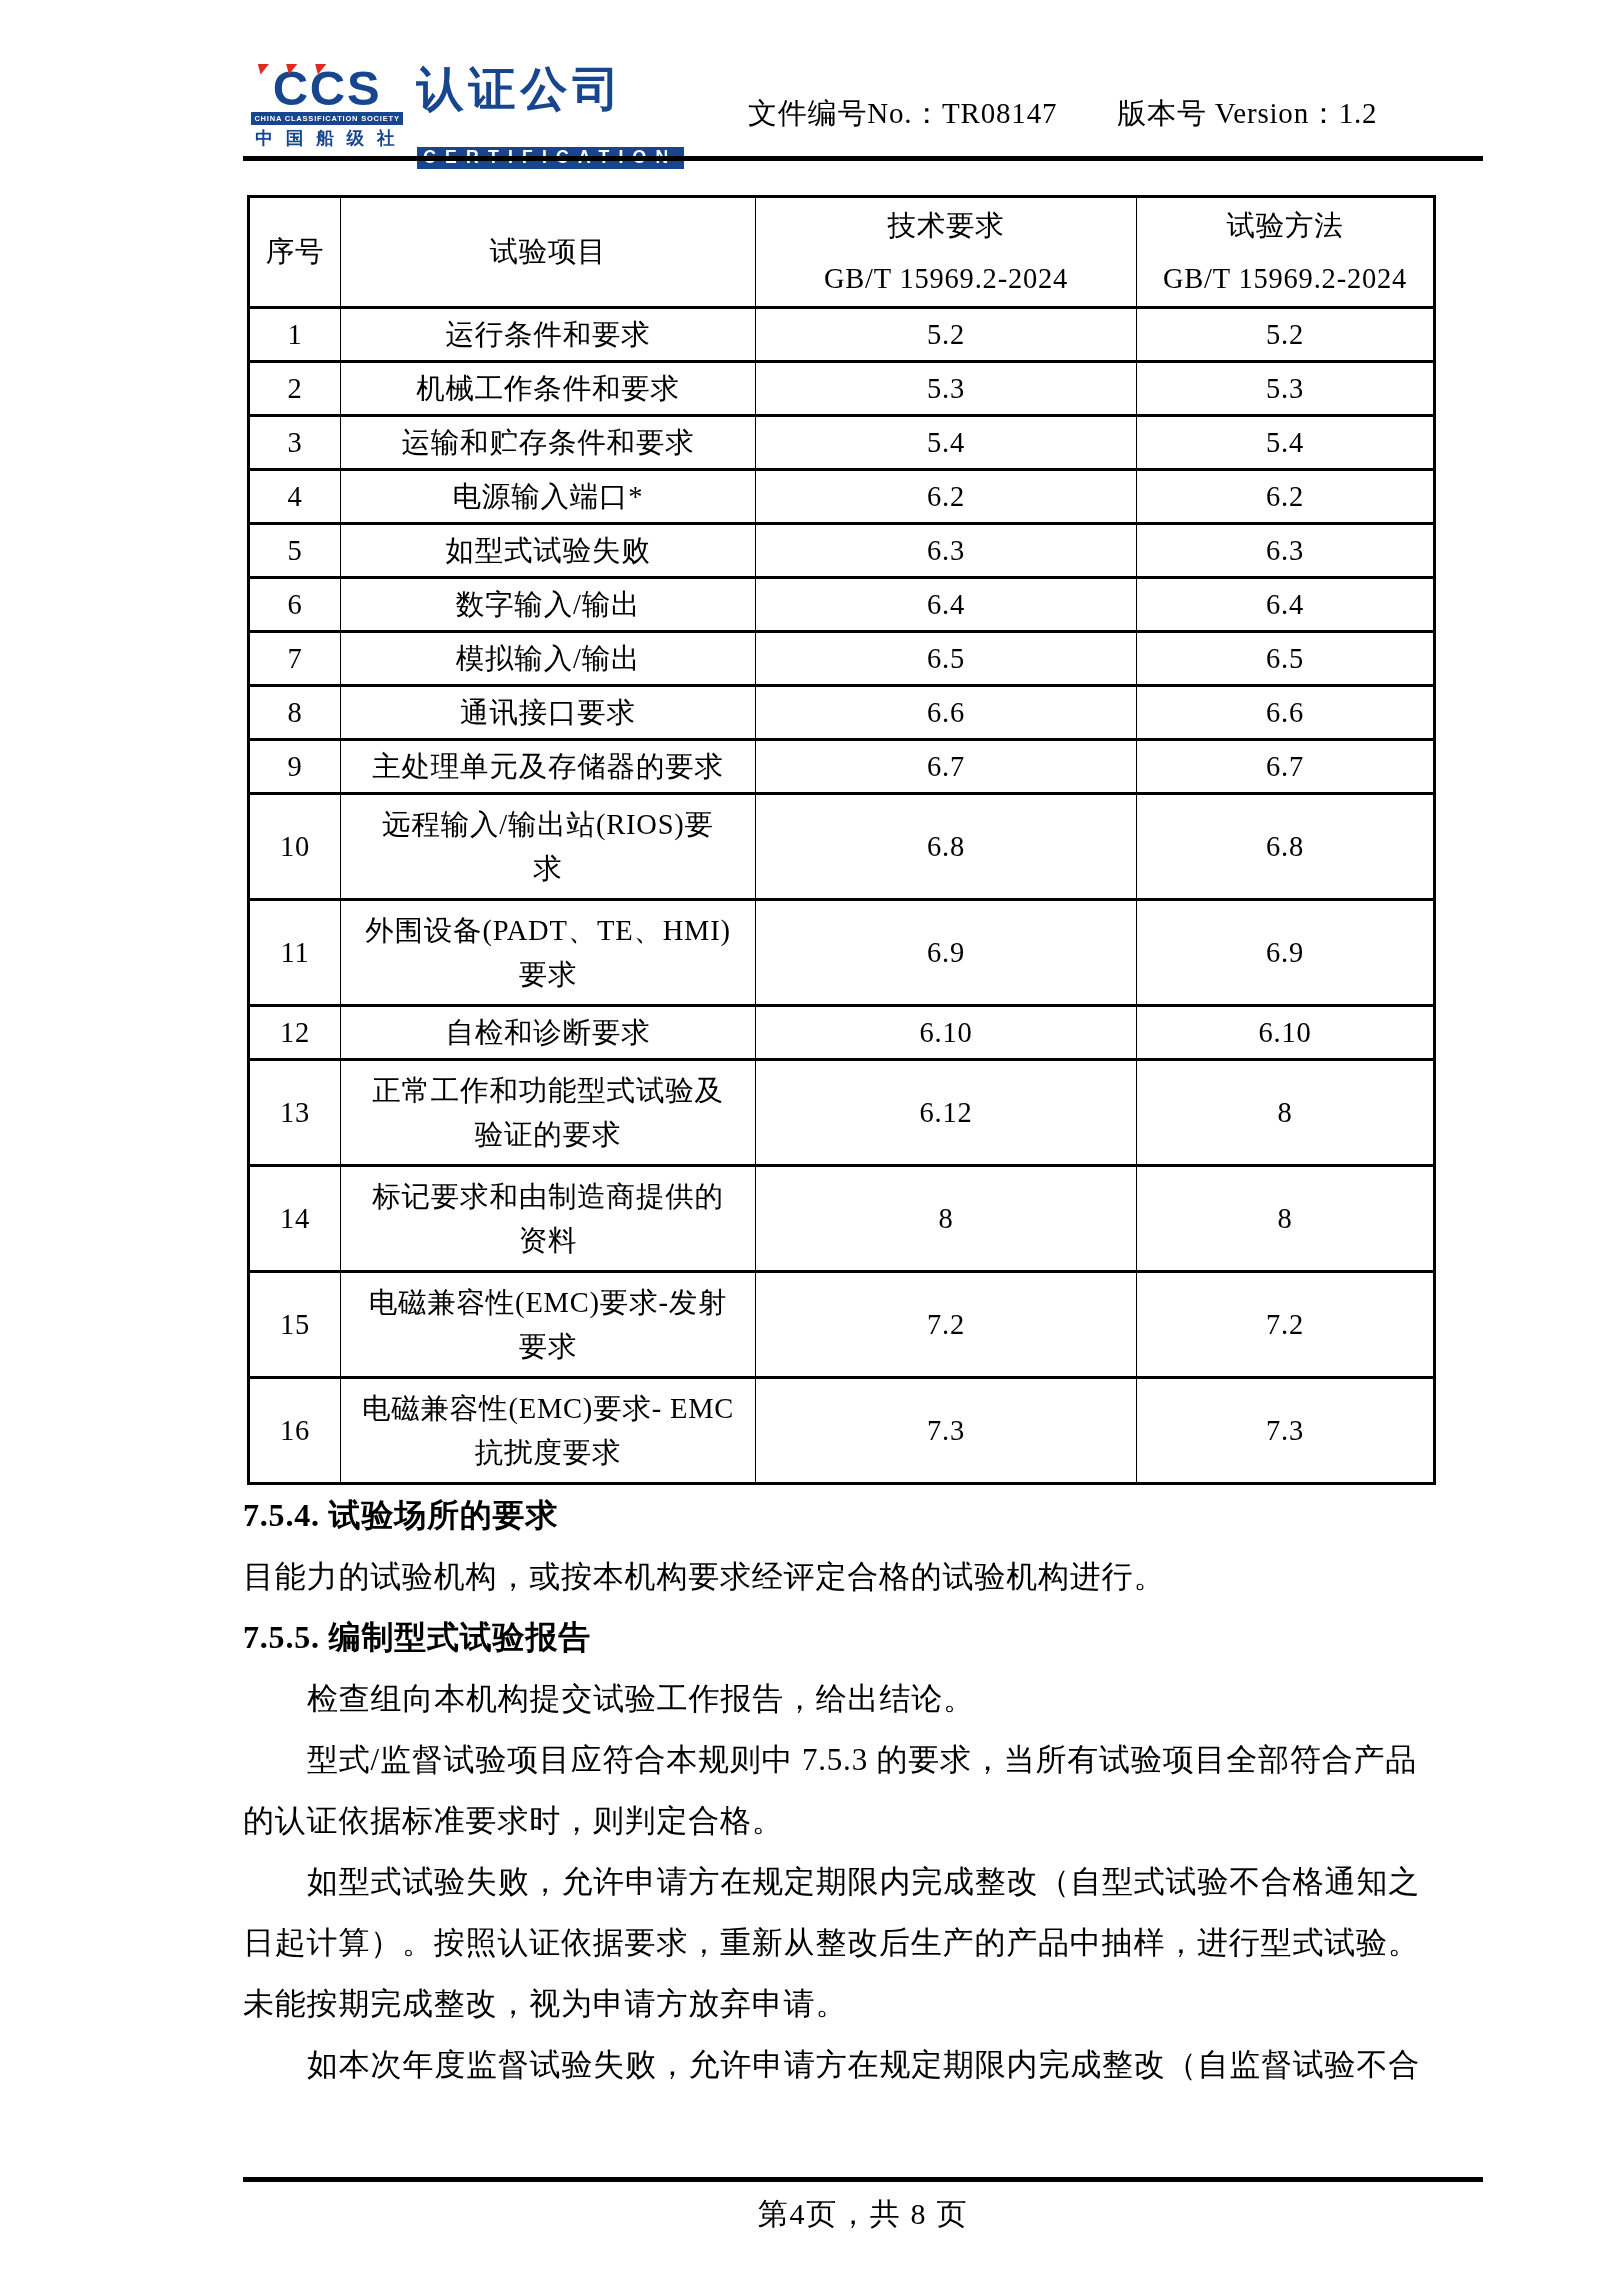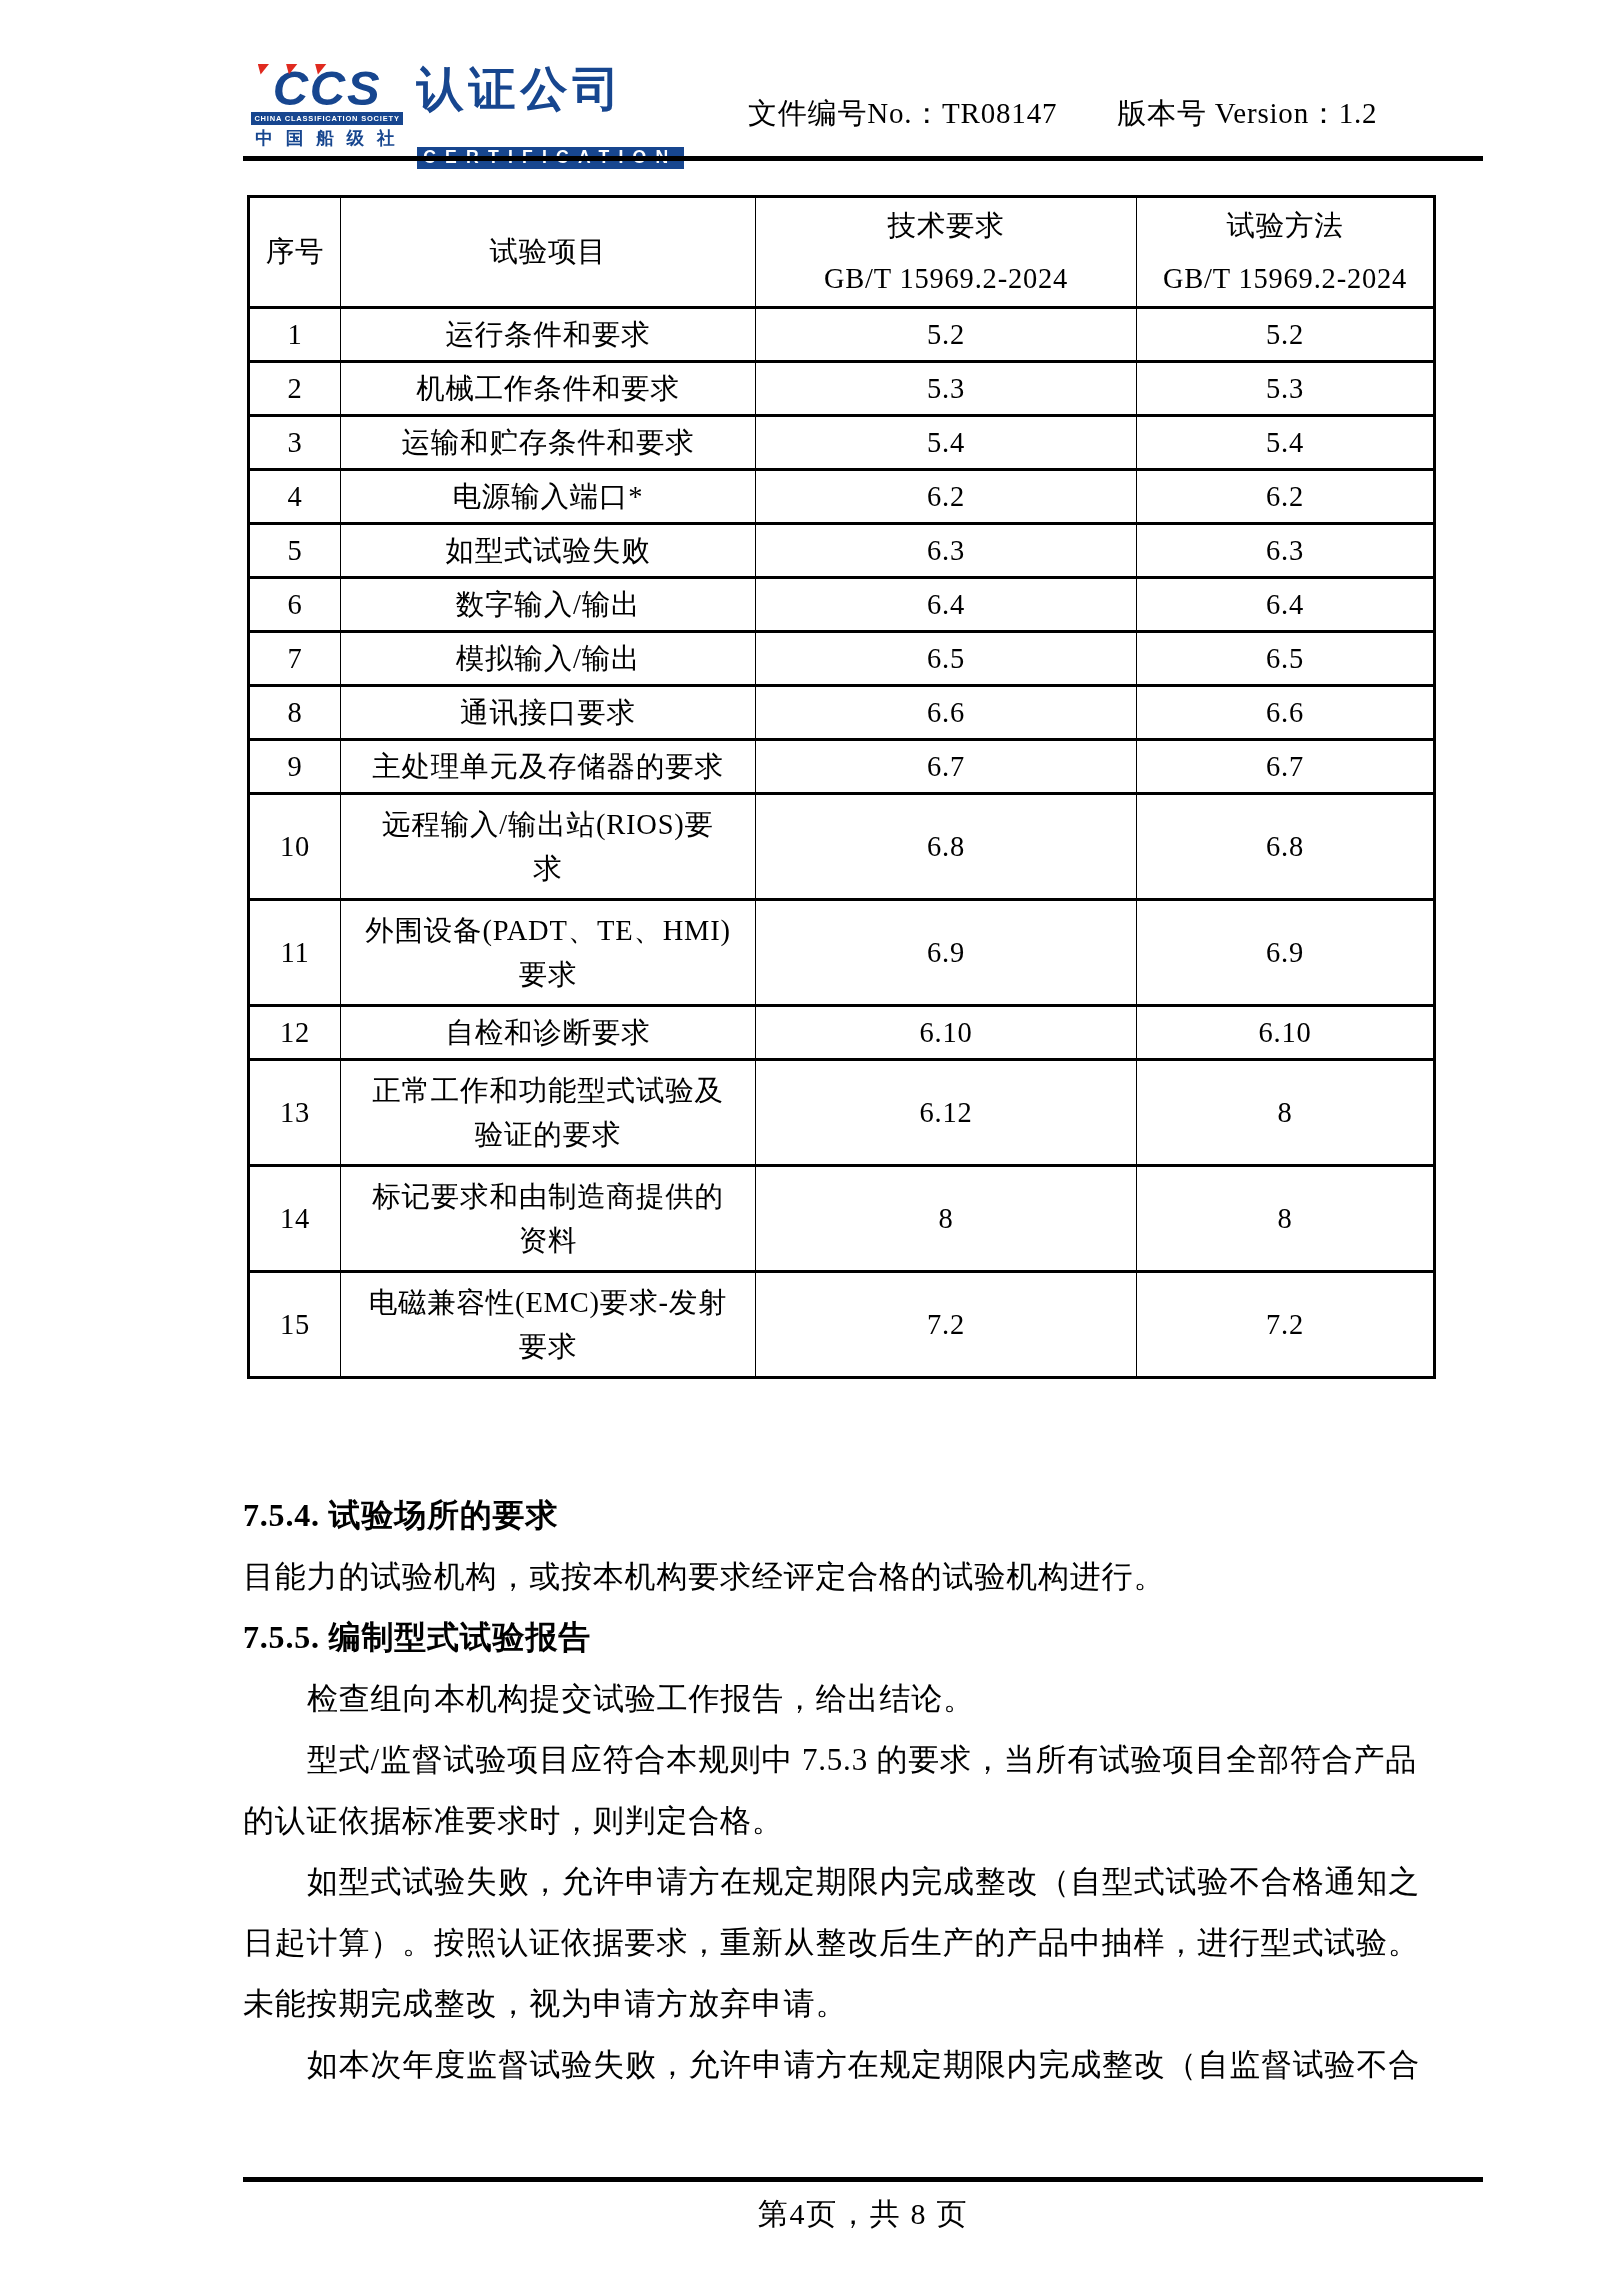--- a/index.html
+++ b/index.html
@@ -19,21 +19,21 @@
     overflow:hidden;
   }
 
   
   .logo{position:absolute;left:251px;top:67px;display:flex;align-items:flex-start;gap:13.4px;}
   .logo-left{display:flex;flex-direction:column;align-items:center;}
   .ccs-text{
     position:relative;
     font-family:"Liberation Sans","DejaVu Sans",sans-serif;
     font-weight:bold;font-size:49px;line-height:42px;
-    color:var(--blue);letter-spacing:1.7px;font-style:italic;
+    color:var(--blue);letter-spacing:1.7px;
   }
   .ccs-flag{position:absolute;top:-3.4px;width:11.7px;height:11px;background:var(--red);
     clip-path:polygon(0 0,100% 0,25% 100%);}
   .ccs-flag.f1{left:6.7px;}
   .ccs-flag.f2{left:35px;}
   .ccs-flag.f3{left:64px;}
   .logo-banner-top{
     margin-top:3.4px;background:var(--blue);color:#fff;
     font-family:"Liberation Sans","DejaVu Sans",sans-serif;
     font-weight:bold;font-size:7.5px;letter-spacing:0.8px;
@@ -236,20 +236,27 @@
           <td>8</td>
           <td>8</td>
         </tr>
         <tr class="tall">
           <td>15</td>
           <td class="item">电磁兼容性(EMC)要求-发射
 要求</td>
           <td>7.2</td>
           <td>7.2</td>
         </tr>
+        <tr class="tall">
+          <td>16</td>
+          <td class="item">电磁兼容性(EMC)要求- EMC
+抗扰度要求</td>
+          <td>7.3</td>
+          <td>7.3</td>
+        </tr>
       </tbody>
   </table>
 
   <div class="body-text">
       <div class="line heading">7.5.4. 试验场所的要求</div>
       <div class="line body">目能力的试验机构，或按本机构要求经评定合格的试验机构进行。</div>
       <div class="line heading">7.5.5. 编制型式试验报告</div>
       <div class="line body indent">检查组向本机构提交试验工作报告，给出结论。</div>
       <div class="line body indent">型式/监督试验项目应符合本规则中 7.5.3 的要求，当所有试验项目全部符合产品</div>
       <div class="line body">的认证依据标准要求时，则判定合格。</div>

